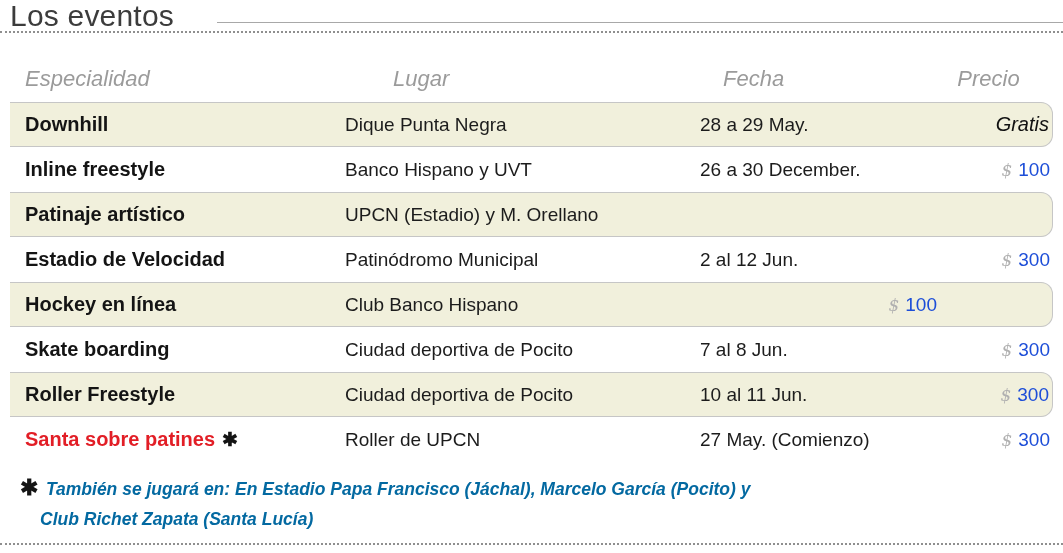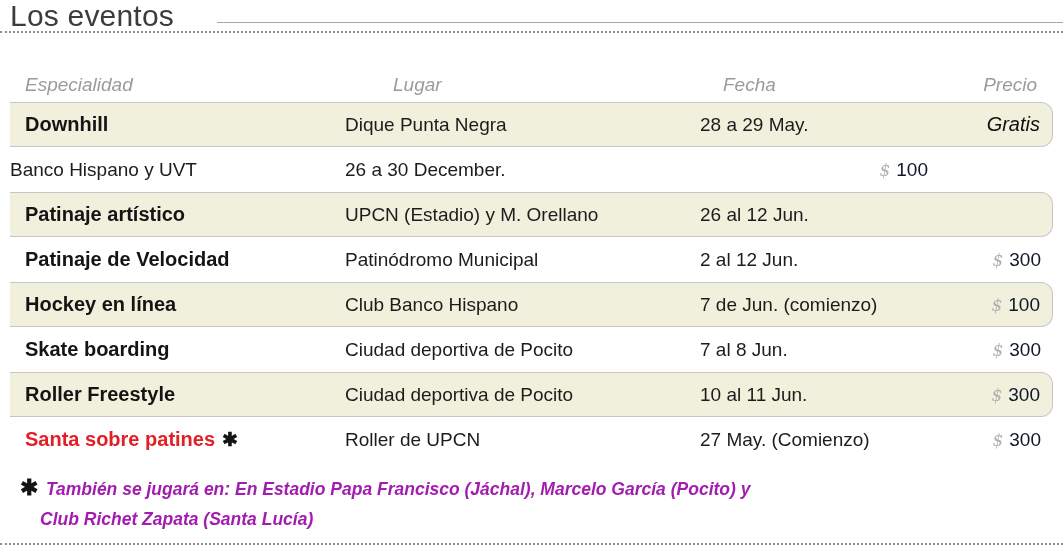--- a/index.html
+++ b/index.html
@@ -16,53 +16,53 @@
     border-top:1px solid #a8a8a8;
   }
   .dotted-rule{position:absolute;left:0;right:0;border-top:2px dotted #8f8f8f}
   .dotted-top{top:31px}
   .dotted-bottom{top:543px}
 
   .col-grid{display:grid;grid-template-columns:335px 355px 240px 1fr;box-sizing:border-box}
 
   .header-row{
     position:absolute;left:10px;top:62px;width:1043px;height:34px;
-    font-style:italic;font-size:19px;color:#9b9b9b;align-items:center;margin-top:6px;
+    font-style:italic;font-size:22px;color:#9b9b9b;align-items:center;
   }
   .h-especialidad{padding-left:15px}
   .h-lugar{padding-left:48px}
   .h-fecha{padding-left:23px}
-  .h-precio{text-align:right;padding-right:16px}
+  .h-precio{text-align:center;padding-right:16px}
 
   .events-table{position:absolute;left:10px;top:102px;width:1043px}
   .row{
     height:45px;align-items:center;font-size:19px;color:#1c1c1c;
   }
   .row.cream{
     background:#f1f0dc;border:1px solid #c6c6c6;border-left:none;
     border-radius:0 12px 12px 0;
   }
   .cell-especialidad{padding-left:15px;white-space:nowrap}
   .esp-name{font-weight:700;font-size:20px;color:#141414}
   .esp-name.accent{color:#e21e26}
   .esp-marker{font-weight:700;font-size:19px;color:#141414;margin-left:7px}
   .cell-lugar,.cell-fecha{white-space:nowrap}
-  .cell-precio{text-align:right;padding-right:12px;white-space:nowrap}
+  .cell-precio{text-align:right;padding-right:3px;white-space:nowrap}
   .currency{
     color:#b0b0b0;font-family:"DejaVu Serif",serif;font-style:italic;
     font-size:17px;margin-right:6px;
   }
-  .amount{color:#0f172a}
+  .amount{color:#1d4ed8}
   .amount.gratis{font-style:italic;font-size:20px;color:#111}
 
   .footnote-marker{
     position:absolute;left:20px;top:475px;font-size:22px;font-weight:700;color:#141414;
   }
   .footnote-line{
-    position:absolute;font-size:17.5px;font-style:italic;font-weight:700;color:#a21caf;text-align:right;
+    position:absolute;font-size:17.5px;font-style:italic;font-weight:700;color:#0369a1;text-align:right;
   }
   .footnote-line1{left:46px;top:479px}
   .footnote-line2{left:40px;top:509px}
 </style>
 </head>
 <body>
 
 <div class="page-title">Los eventos</div>
 <div class="title-rule"></div>
 <div class="dotted-rule dotted-top"></div>
@@ -79,49 +79,50 @@
     <div class="cell-especialidad">
       <span class="esp-name">Downhill</span><span class="esp-marker"></span>
     </div>
     <div class="cell-lugar">Dique Punta Negra</div>
     <div class="cell-fecha">28 a 29 May.</div>
     <div class="cell-precio">
       <span class="currency"></span><span class="amount gratis">Gratis</span>
     </div>
   </div>
     <div class="row col-grid">
+    <div class="cell-especialidad">
+      <span class="esp-name">Inline freestyle</span><span class="esp-marker"></span>
+    </div>
     <div class="cell-lugar">Banco Hispano y UVT</div>
     <div class="cell-fecha">26 a 30 December.</div>
     <div class="cell-precio">
       <span class="currency">$</span><span class="amount">100</span>
     </div>
   </div>
     <div class="row col-grid cream">
     <div class="cell-especialidad">
       <span class="esp-name">Patinaje artístico</span><span class="esp-marker"></span>
     </div>
     <div class="cell-lugar">UPCN (Estadio) y M. Orellano</div>
-    <div class="cell-fecha">26 al 12 Jun.</div>
   </div>
     <div class="row col-grid">
     <div class="cell-especialidad">
-      <span class="esp-name">Patinaje de Velocidad</span><span class="esp-marker"></span>
+      <span class="esp-name">Estadio de Velocidad</span><span class="esp-marker"></span>
     </div>
     <div class="cell-lugar">Patinódromo Municipal</div>
     <div class="cell-fecha">2 al 12 Jun.</div>
     <div class="cell-precio">
       <span class="currency">$</span><span class="amount">300</span>
     </div>
   </div>
     <div class="row col-grid cream">
     <div class="cell-especialidad">
       <span class="esp-name">Hockey en línea</span><span class="esp-marker"></span>
     </div>
     <div class="cell-lugar">Club Banco Hispano</div>
-    <div class="cell-fecha">7 de Jun. (comienzo)</div>
     <div class="cell-precio">
       <span class="currency">$</span><span class="amount">100</span>
     </div>
   </div>
     <div class="row col-grid">
     <div class="cell-especialidad">
       <span class="esp-name">Skate boarding</span><span class="esp-marker"></span>
     </div>
     <div class="cell-lugar">Ciudad deportiva de Pocito</div>
     <div class="cell-fecha">7 al 8 Jun.</div>

